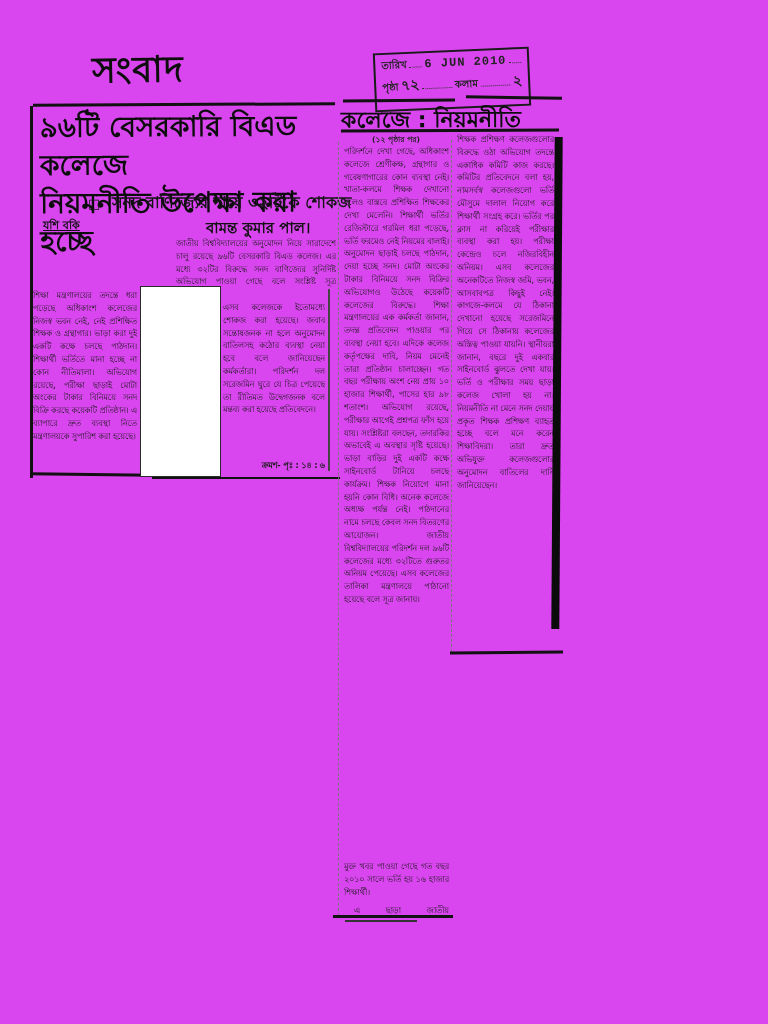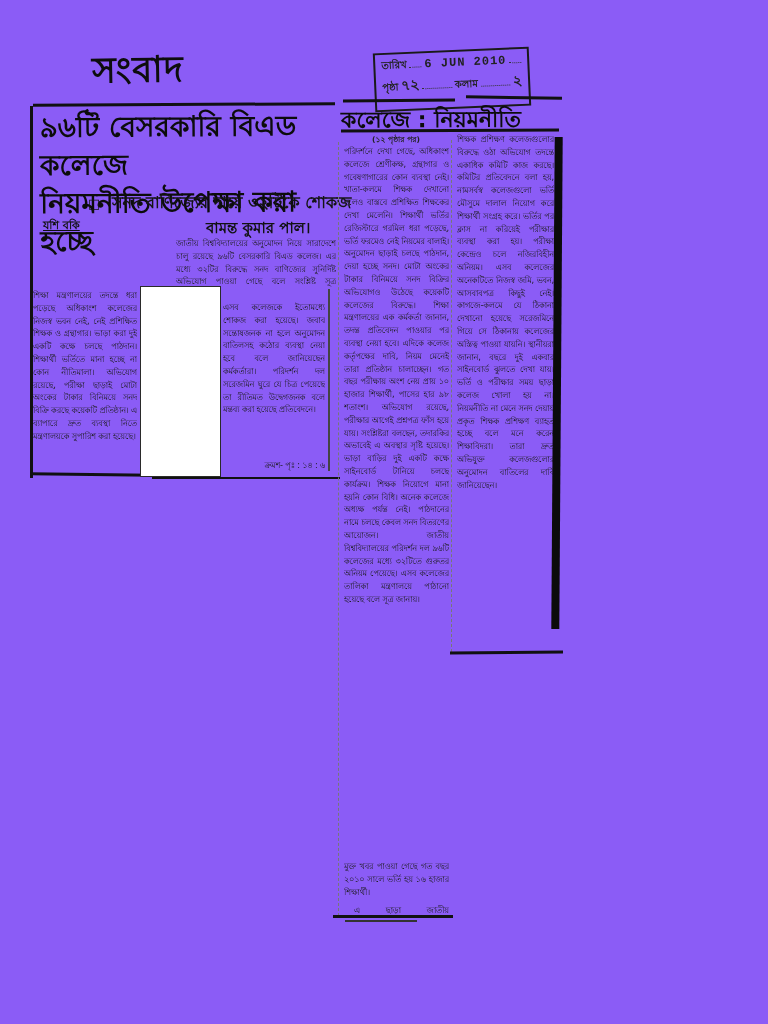--- a/index.html
+++ b/index.html
@@ -1,16 +1,16 @@
 <!DOCTYPE html>
 <html><head>
 <meta charset="utf-8">
 <style>
   html,body{margin:0;padding:0;background:#ffffff;}
-  .page{position:relative;width:768px;height:1024px;background:#8b5cf6;overflow:hidden;
+  .page{position:relative;width:768px;height:1024px;background:#d946ef;overflow:hidden;
         font-family:"DejaVu Sans",sans-serif;color:#161616;}
   
   .masthead{position:absolute;left:92px;top:42px;font-size:36px;font-weight:bold;
             transform:rotate(-1deg);letter-spacing:1px;color:#0d0d0d;}
   .stamp{position:absolute;left:374px;top:50px;width:140px;height:50px;
          border:2px solid #1a1a1a;transform:rotate(-2.5deg);padding:3px 6px 2px 6px;
          font-size:10px;font-weight:bold;color:#222;background:transparent;}
   .stamp-row{display:flex;align-items:baseline;gap:3px;white-space:nowrap;}
   .stamp .date{font-family:"Liberation Mono",monospace;font-size:12px;font-weight:bold;letter-spacing:1px;}
   .stamp .leader{display:inline-block;border-bottom:1px dotted #333;flex:1;min-width:8px;height:9px;}
@@ -24,21 +24,21 @@
   .subhead{position:absolute;left:42px;top:190px;width:300px;font-size:16px;font-weight:bold;color:#141414;margin-left:46px;}
   .subhead .bullet{font-size:13px;margin-right:6px;}
   .byline-l{position:absolute;left:43px;top:217px;font-size:11px;font-weight:bold;
             text-decoration:underline;color:#111;}
   .byline-r{position:absolute;left:206px;top:216px;font-size:15px;font-weight:bold;color:#111;}
   
   .col{position:absolute;font-size:8.2px;line-height:12.8px;text-align:justify;
        overflow:hidden;color:#1c1c1c;letter-spacing:-0.2px;filter:blur(0.22px);}
   .col p{margin:0 0 6px 0;text-indent:10px;}
   .col p:first-child{text-indent:0;}
-  .cont-note{font-weight:normal;text-align:right;font-size:8.2px;}
+  .cont-note{font-weight:bold;text-align:right;font-size:8.2px;}
   .jump-note{position:absolute;font-size:7.6px;text-align:center;color:#222;font-weight:bold;}
   .notch{position:absolute;left:140px;top:286px;width:79px;height:189px;background:#fff;
          border:1.5px solid #2a2a2a;}
   
   .jump-header{position:absolute;left:341px;top:102px;width:218px;font-size:22px;font-weight:bold;
                color:#0c0c0c;white-space:nowrap;transform:rotate(-0.3deg);}
   .bigbar{position:absolute;left:553px;top:137px;width:8px;height:492px;background:#0b0b0b;
           transform:rotate(0.4deg);}
 </style>
 </head>

